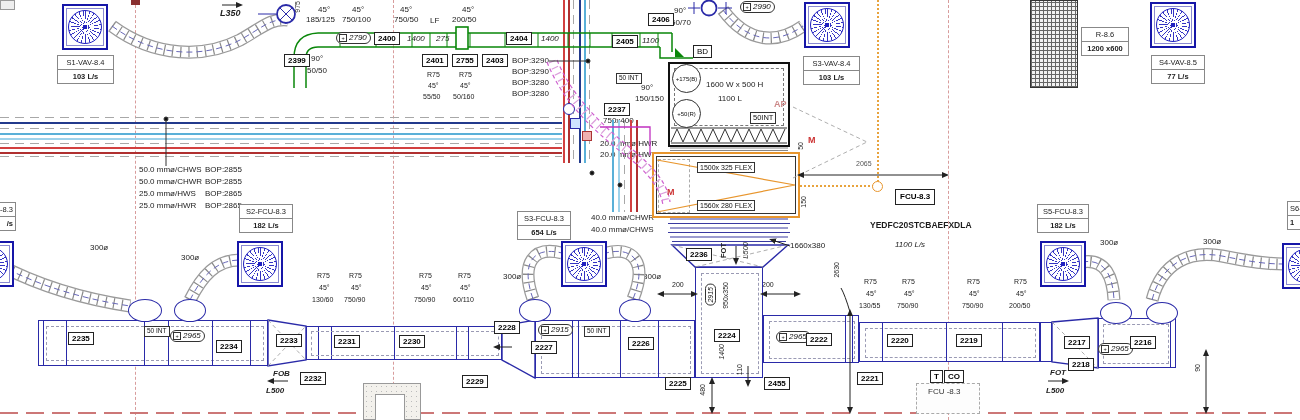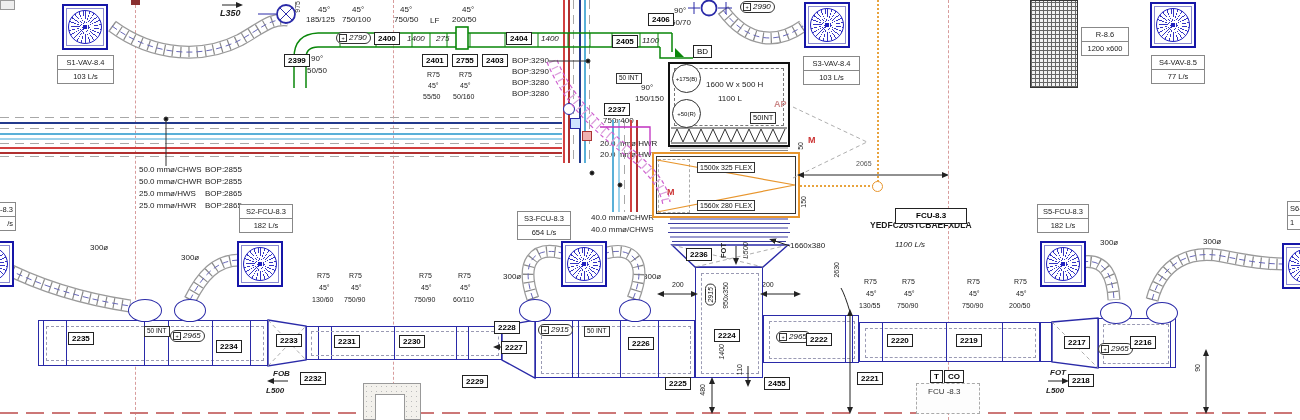--- a/index.html
+++ b/index.html
@@ -14,21 +14,21 @@
   .rtag{position:absolute;border:1px solid #333;border-radius:6px;background:#fff;font-style:italic;
         font-size:8px;line-height:1;padding:1px 3px 1px 2px;display:flex;align-items:center;gap:2px;
         white-space:nowrap;z-index:30;color:#111;}
   .plus{font-style:normal;border:1px solid #333;font-size:5.5px;width:6px;height:6px;line-height:6px;
         text-align:center;display:inline-block;}
   .sbox{position:absolute;border:1px solid #333;background:#fff;font-size:6.5px;line-height:1;
         padding:1px 2px;white-space:nowrap;z-index:30;color:#111;}
   .lbl2{position:absolute;background:#fff;border:1px solid #888;font-size:7.5px;text-align:center;
         color:#222;z-index:32;}
   .lbl2 .r1{padding:2px 2px;border-bottom:1px solid #888;white-space:nowrap;}
-  .lbl2 .r2{padding:2px 2px;white-space:nowrap;}
+  .lbl2 .r2{padding:2px 2px;white-space:nowrap;font-weight:bold;}
   .fan{position:absolute;border:2px solid #1616a8;background:#fff;box-shadow:inset 0 0 0 2px #fff,inset 0 0 0 3px #8a8ad2;
        padding:4px;z-index:25;}
   .rotor{width:100%;height:100%;border:1.2px solid #2020c0;border-radius:50%;box-sizing:border-box;
      background:radial-gradient(circle,#2020c0 0 2.5px,rgba(0,0,0,0) 2.5px),
      repeating-conic-gradient(#3434c4 0deg 3.5deg, rgba(255,255,255,0) 3.5deg 16deg);}
   .duct{position:absolute;border:1.4px solid #2a2aa8;background:#fff;box-sizing:border-box;z-index:10;}
   .ins{position:absolute;border:1px dashed #9a9ab4;z-index:11;}
   .jt{position:absolute;width:1px;background:#2a2aa8;z-index:12;}
   .oval{position:absolute;border:1.5px solid #2a2aa8;border-radius:50%;background:#fff;z-index:20;}
   .gridv{position:absolute;top:0;bottom:0;width:0;border-left:1px dashed #d89c9c;z-index:1;}
@@ -326,21 +326,21 @@
     </div>
   <div class="lbl2" style="left:-32px;top:202px;width:46px;text-align:right">
     <div class="r1">-8.3</div>
     <div class="r2">/s</div>
     </div>
   <div class="lbl2" style="left:1287px;top:201px;width:40px;text-align:left">
     <div class="r1">S6-</div>
     <div class="r2">1</div>
     </div>
 
-  <div class="tag" style="left:895px;top:208px;padding:3px 20px">FCU-8.3</div>
+  <div class="tag" style="left:895px;top:189px;padding:3px 4px">FCU-8.3</div>
   <div class="t bold" style="left:870px;top:221px;font-size:8.5px">YEDFC20STCBAEFXDLA</div>
   <div class="t it" style="left:895px;top:241px">1100 L/s</div>
 
   <div class="t" style="left:318px;top:6px">45°</div>
   <div class="t" style="left:306px;top:16px">185/125</div>
   <div class="t" style="left:352px;top:6px">45°</div>
   <div class="t" style="left:342px;top:16px">750/100</div>
   <div class="t" style="left:400px;top:6px">45°</div>
   <div class="t" style="left:394px;top:16px">750/50</div>
   <div class="t" style="left:430px;top:17px">LF</div>
@@ -455,21 +455,21 @@
   <div class="tag" style="left:399px;top:335px">2230</div>
   <div class="t" style="left:426px;top:338px">600x150</div>
   <div class="tag" style="left:462px;top:375px">2229</div>
   <div class="tag" style="left:494px;top:321px">2228</div>
   <div class="t it" style="left:499px;top:336px;font-weight:bold">FOB</div>
   <div class="t it" style="left:493px;top:351px;font-weight:bold">L500</div>
   <div class="rtag" style="left:538px;top:324px">
       <span class="plus">+</span>
       <span>2915</span>
     </div>
-  <div class="tag" style="left:501px;top:341px">2227</div>
+  <div class="tag" style="left:531px;top:341px">2227</div>
   <div class="t it" style="left:553px;top:343px">650</div>
   <div class="sbox" style="left:584px;top:326px">50 INT</div>
   <div class="t" style="left:584px;top:342px">700x350</div>
   <div class="tag" style="left:628px;top:337px">2226</div>
   <div class="t it" style="left:656px;top:340px">1400</div>
   <div class="tag" style="left:665px;top:377px">2225</div>
 
   <div class="rtag" style="left:776px;top:331px">
       <span class="plus">+</span>
       <span>2965</span>
@@ -490,21 +490,21 @@
   <div class="t c7" style="left:969px;top:290px">45°</div>
   <div class="t c7" style="left:962px;top:302px">750/90</div>
   <div class="t c7" style="left:1014px;top:278px">R75</div>
   <div class="t c7" style="left:1016px;top:290px">45°</div>
   <div class="t c7" style="left:1009px;top:302px">200/50</div>
   <div class="tag" style="left:887px;top:334px">2220</div>
   <div class="t" style="left:915px;top:337px">600x150</div>
   <div class="tag" style="left:956px;top:334px">2219</div>
   <div class="t" style="left:984px;top:337px">600x150</div>
   <div class="tag" style="left:1064px;top:336px">2217</div>
-  <div class="tag" style="left:1068px;top:374px">2218</div>
+  <div class="tag" style="left:1068px;top:358px">2218</div>
   <div class="t" style="left:1096px;top:329px">550x300</div>
   <div class="rtag" style="left:1098px;top:343px">
       <span class="plus">+</span>
       <span>2965</span>
     </div>
   <div class="tag" style="left:1130px;top:336px">2216</div>
   <div class="t it" style="left:1155px;top:338px">1250</div>
   <div class="t it" style="left:1050px;top:369px;font-weight:bold">FOT</div>
   <div class="t it" style="left:1046px;top:387px;font-weight:bold">L500</div>
 

